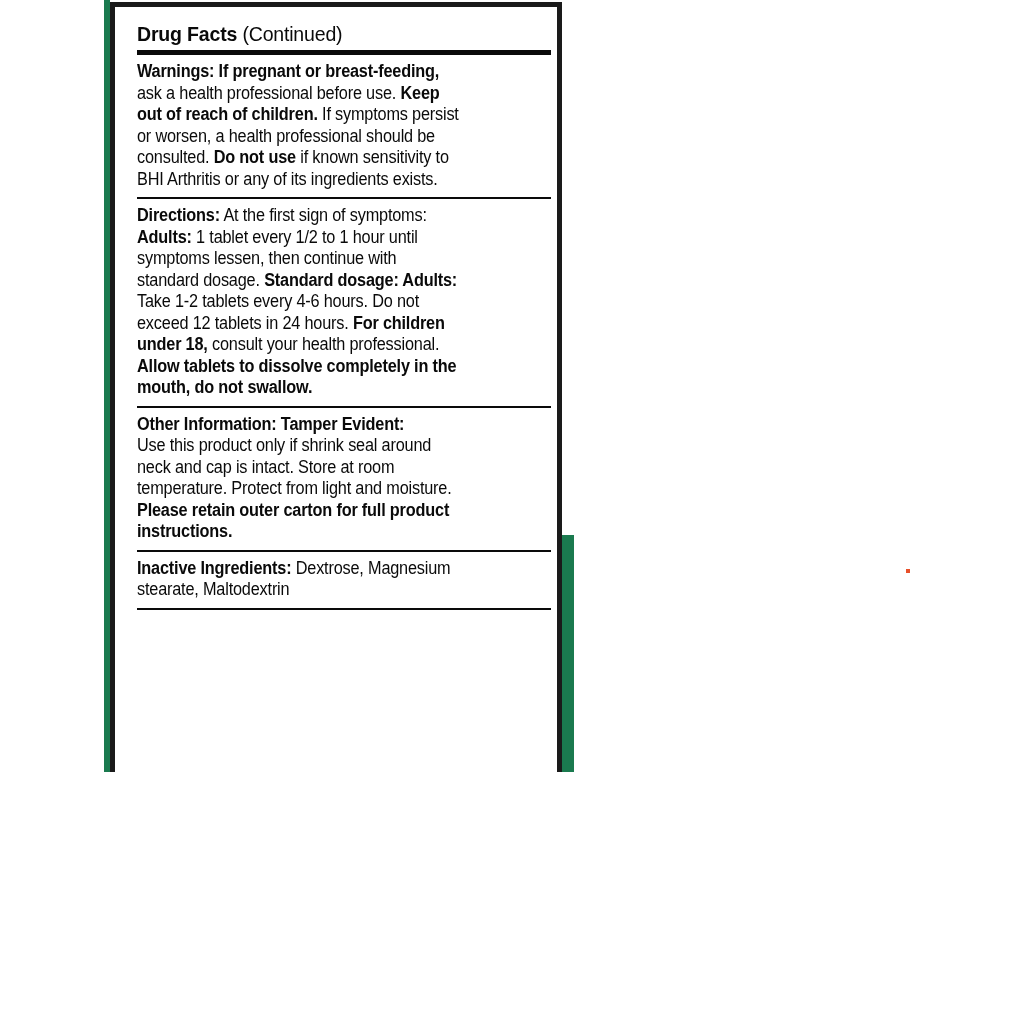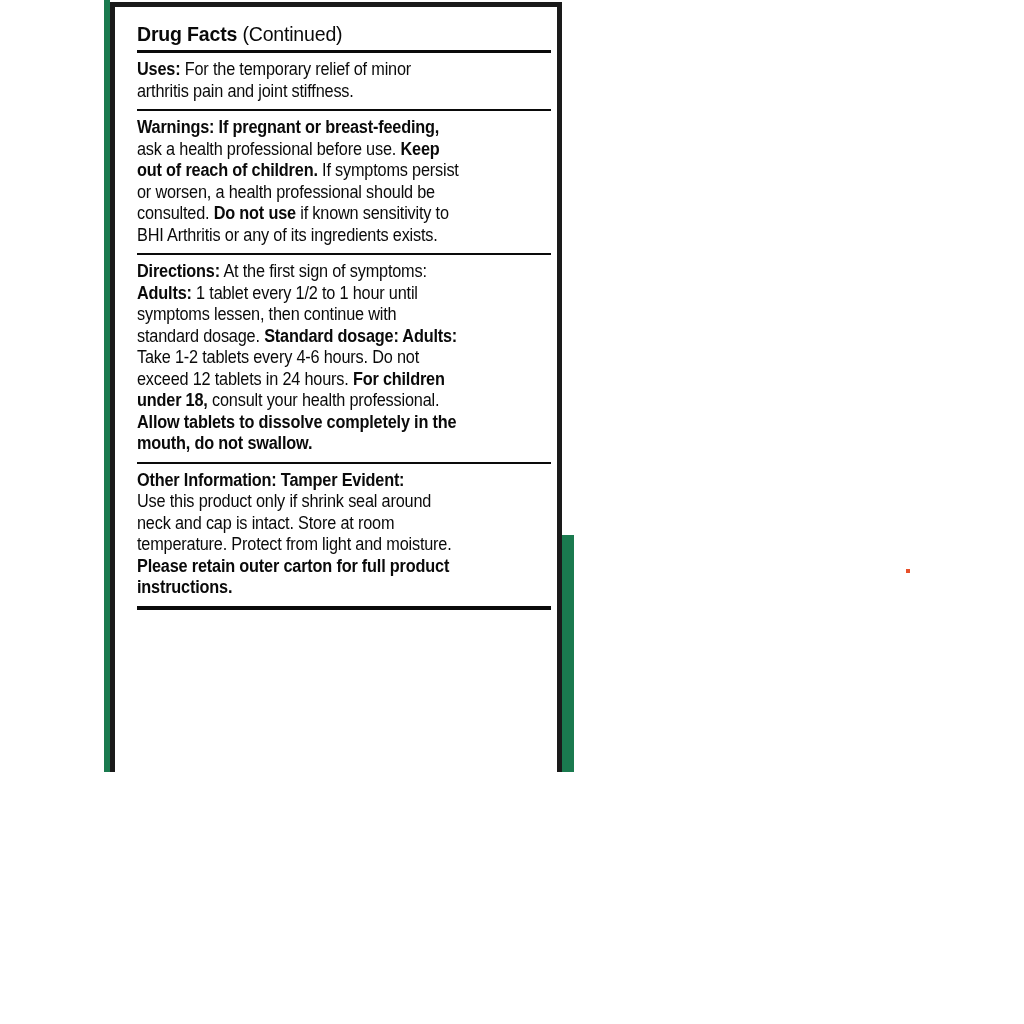--- a/index.html
+++ b/index.html
@@ -138,24 +138,20 @@
 
   <div class="panel">
     <div class="panel-inner">
 
       <div class="title">
         <span class="t-main">Drug Facts</span><span class="t-sub"> (Continued)</span>
       </div>
 
       <div id="sections">
           <div class="rule"></div>
-          <div class="sect">
-            <div class="dfline"><b>Uses:</b><span> For the temporary relief of minor</span></div>
-            <div class="dfline"><span>arthritis pain and joint stiffness.</span></div>
-          </div>
           <div class="rule thin"></div>
           <div class="sect">
             <div class="dfline"><b>Warnings: If pregnant or breast-feeding,</b></div>
             <div class="dfline"><span>ask a health professional before use. </span><b>Keep</b></div>
             <div class="dfline"><b>out of reach of children.</b><span> If symptoms persist</span></div>
             <div class="dfline"><span>or worsen, a health professional should be</span></div>
             <div class="dfline"><span>consulted. </span><b>Do not use</b><span> if known sensitivity to</span></div>
             <div class="dfline"><span>BHI Arthritis or any of its ingredients exists.</span></div>
           </div>
           <div class="rule thin"></div>
@@ -173,20 +169,24 @@
           <div class="rule thin"></div>
           <div class="sect">
             <div class="dfline"><b>Other Information: Tamper Evident:</b></div>
             <div class="dfline"><span>Use this product only if shrink seal around</span></div>
             <div class="dfline"><span>neck and cap is intact. Store at room</span></div>
             <div class="dfline"><span>temperature. Protect from light and moisture.</span></div>
             <div class="dfline"><b>Please retain outer carton for full product</b></div>
             <div class="dfline"><b>instructions.</b></div>
           </div>
           <div class="rule thin"></div>
+          <div class="sect">
+            <div class="dfline"><b>Inactive Ingredients:</b><span> Dextrose, Magnesium</span></div>
+            <div class="dfline"><span>stearate, Maltodextrin</span></div>
+          </div>
           <div class="rule thin"></div>
         </div>
 
       <div class="lotcode">6004165/1023</div>
     </div>
   </div>
 
   <div class="speck"></div>
 </div>
 

